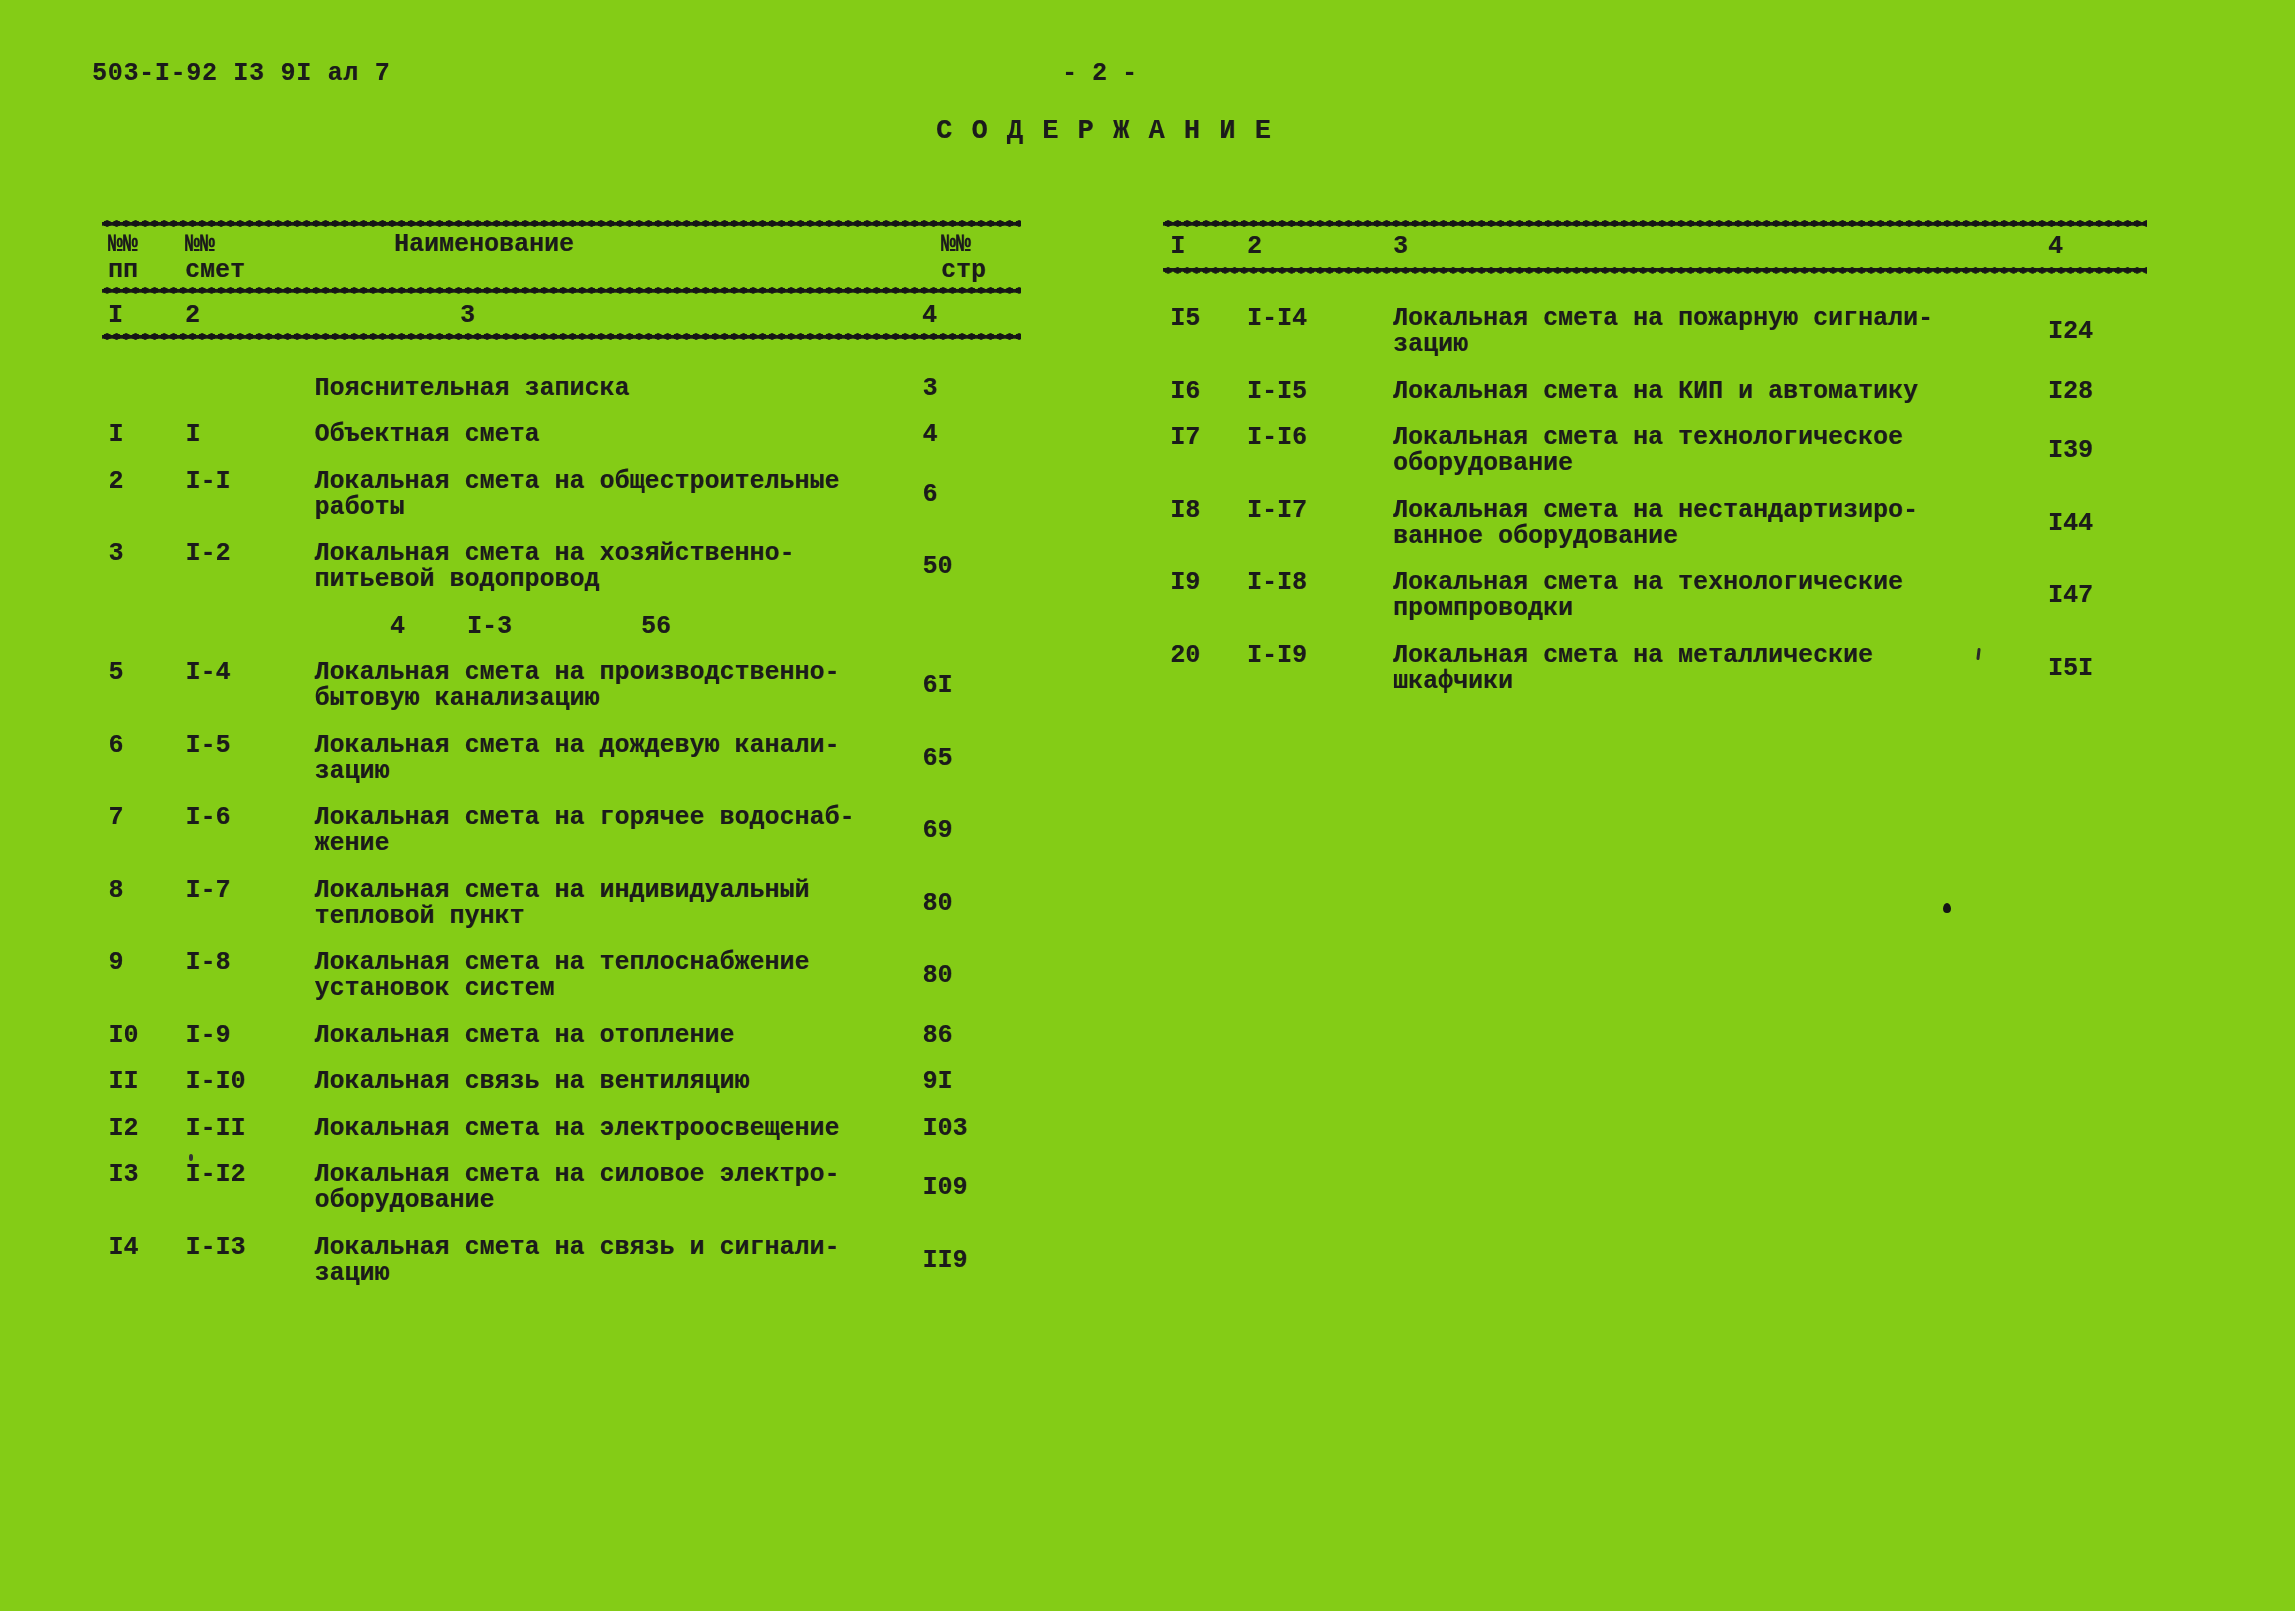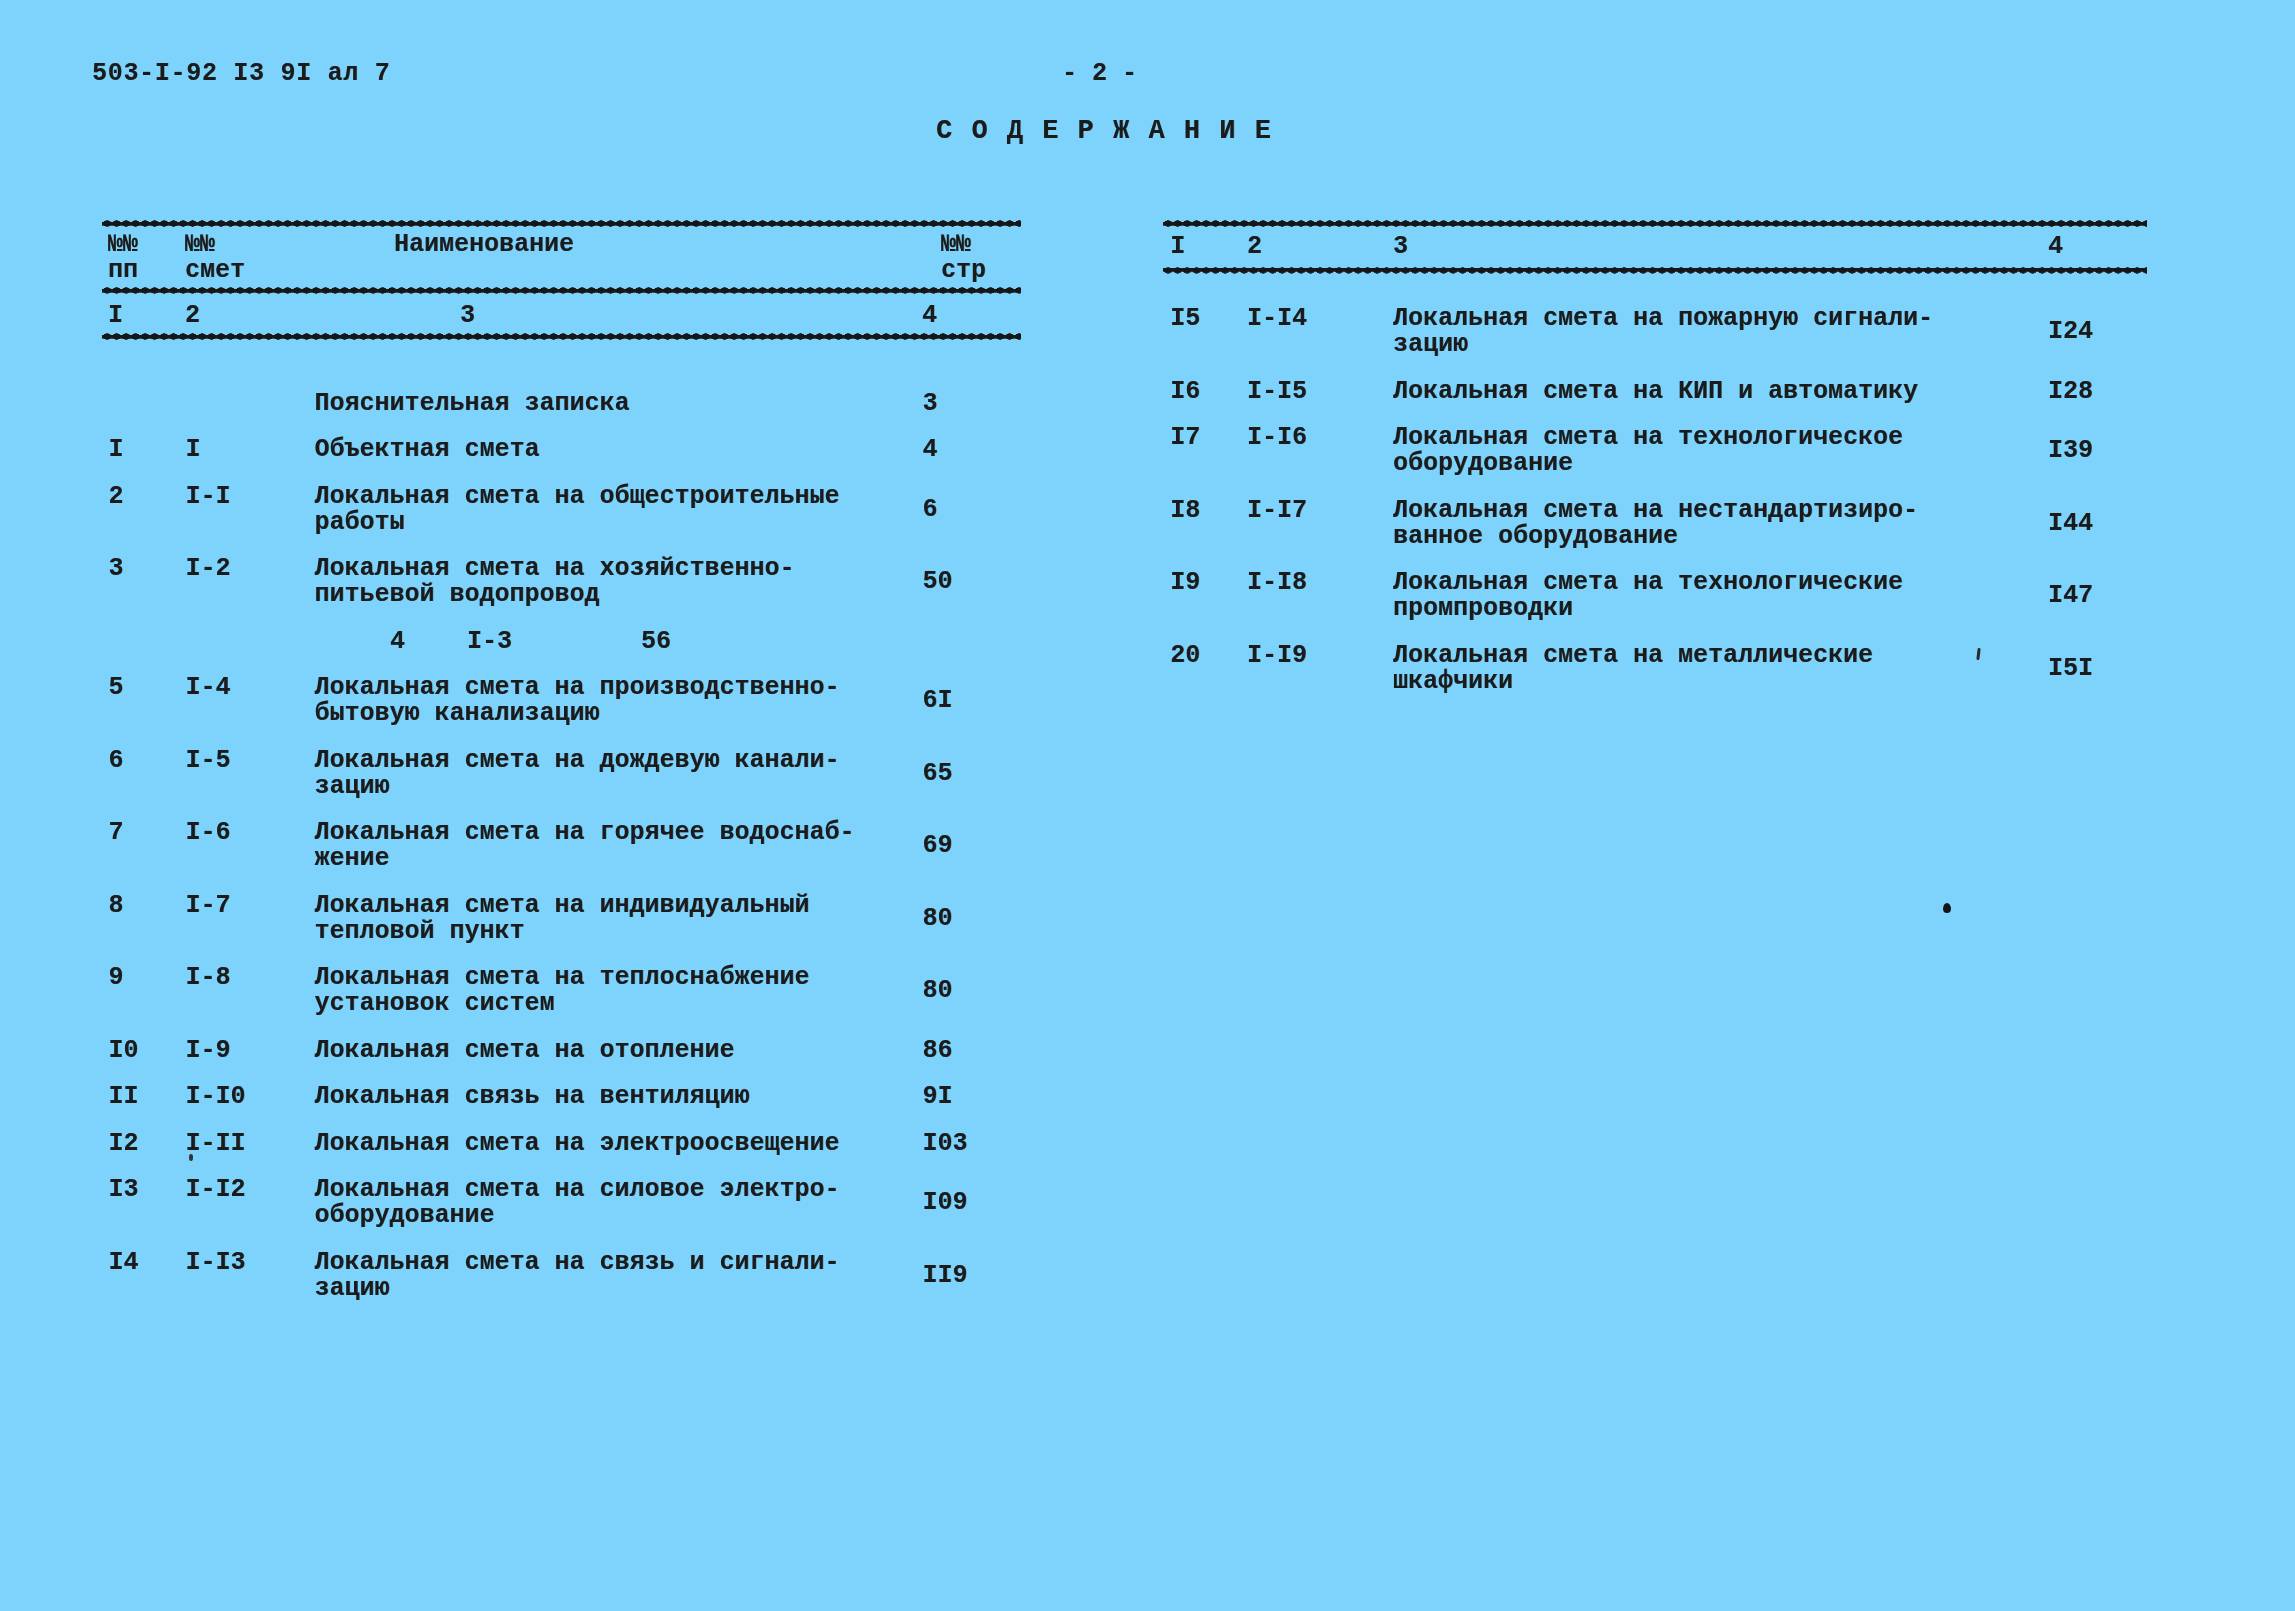--- a/index.html
+++ b/index.html
@@ -1,20 +1,20 @@
 <!DOCTYPE html>
 <html style="font-size:11.7px"><head>
 <meta charset="utf-8">
 <style>
   html, body { margin: 0; padding: 0; background: #ffffff; }
   .page {
     position: relative;
     width: 2295px;
     height: 1612px;
-    background: #7dd3fc;
+    background: #84cc16;
     color: #1b1b1b;
     font-family: "Liberation Mono", "DejaVu Sans Mono", monospace;
     font-weight: 700;
     font-size: 25px;
     text-shadow: 0.4px 0.4px 0.5px rgba(25,25,25,0.45);
     overflow: hidden;
   }
 
   .doc-code  { position: absolute; left: 92px;  top: 59px;  letter-spacing: 0.7px; }
   .page-num  { position: absolute; left: 1062px; top: 59px;  }
@@ -52,21 +52,21 @@
   .hdr { line-height: 26px; white-space: pre-line; }
   .table-left .hdr-name { text-indent: 80px; }
   .table-left .hdr-page { padding-left: 64px; }
 
   .colnum-row { display: flex; line-height: 26px; }
   .table-left  .colnum-row { margin-top: 8.8px; }
   .table-right .colnum-row { margin-top: 5.9px;  }
   .table-left .colnum-name { text-indent: 146px; }
 
   .rows {}
-  .table-left  .rows { margin-top: 50px; font-family: Liberation Mono, monospace; }
+  .table-left  .rows { margin-top: 35px; font-family: Liberation Mono, monospace; }
   .table-right .rows { margin-top: 32px; }
 
   .trow { display: flex; margin-bottom: 20.5px; line-height: 26px; justify-content: center; }
   .cell-name { white-space: pre-line; }
   .cell-page { display: flex; align-items: center; }
 
   
   .speck1 { position: absolute; left: 1943px; top: 903px; width: 8px; height: 10.2px;
             background: #141414; border-radius: 50% 50% 50% 50% / 58% 58% 42% 42%; }
   .speck2 { position: absolute; left: 1977px; top: 648px; width: 2.9px; height: 12.4px;

